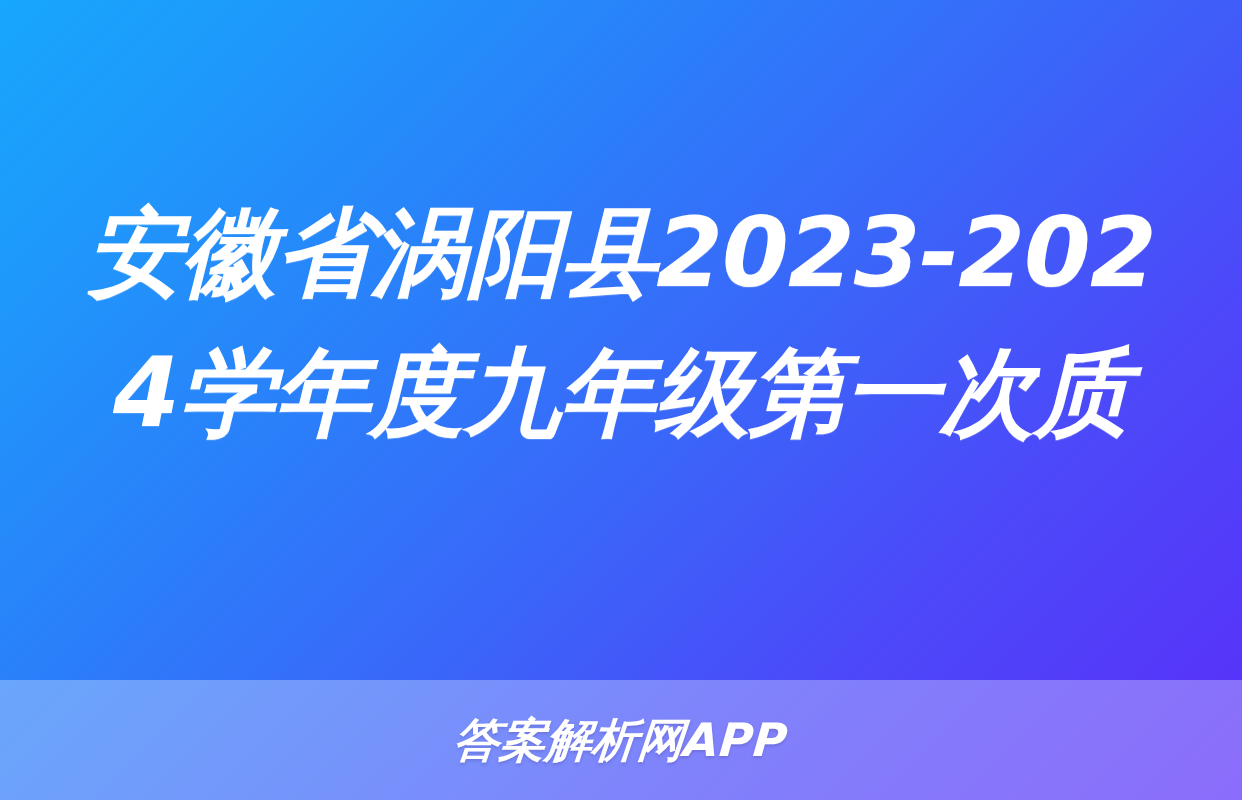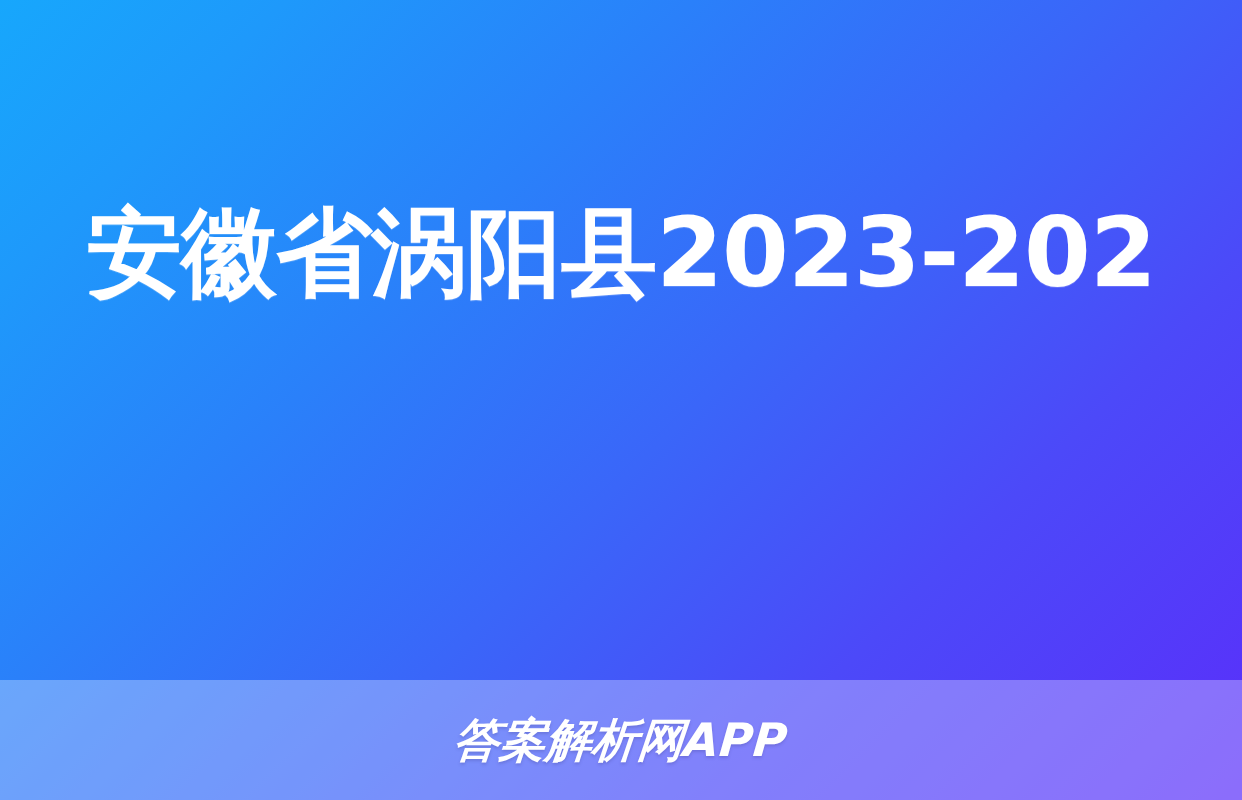--- a/index.html
+++ b/index.html
@@ -36,20 +36,21 @@
     text-align: center;
   }
 
   .title-line {
     display: block;
     color: #ffffff;
     font-family: "DejaVu Sans", "Liberation Sans", sans-serif;
     font-size: 96px;
     line-height: 140px;
     font-weight: 700;
+    font-style: italic;
     letter-spacing: -1px;
     white-space: nowrap;
     text-shadow: 0 1px 0 rgba(255,255,255,0.18);
   }
 
   
   #watermark-band {
     position: absolute;
     left: 0;
     right: 0;
@@ -74,19 +75,20 @@
     text-shadow: 0 2px 3px rgba(60, 60, 140, 0.25);
   }
 </style>
 </head>
 <body>
 
 <div id="poster">
 
   <div id="title-block">
     <span class="title-line">安徽省涡阳县2023-202</span>
+    <span class="title-line">4学年度九年级第一次质</span>
   </div>
 
   <div id="watermark-band">
     <span id="watermark-text">答案解析网APP</span>
   </div>
 
 </div>
 
 </body></html>

